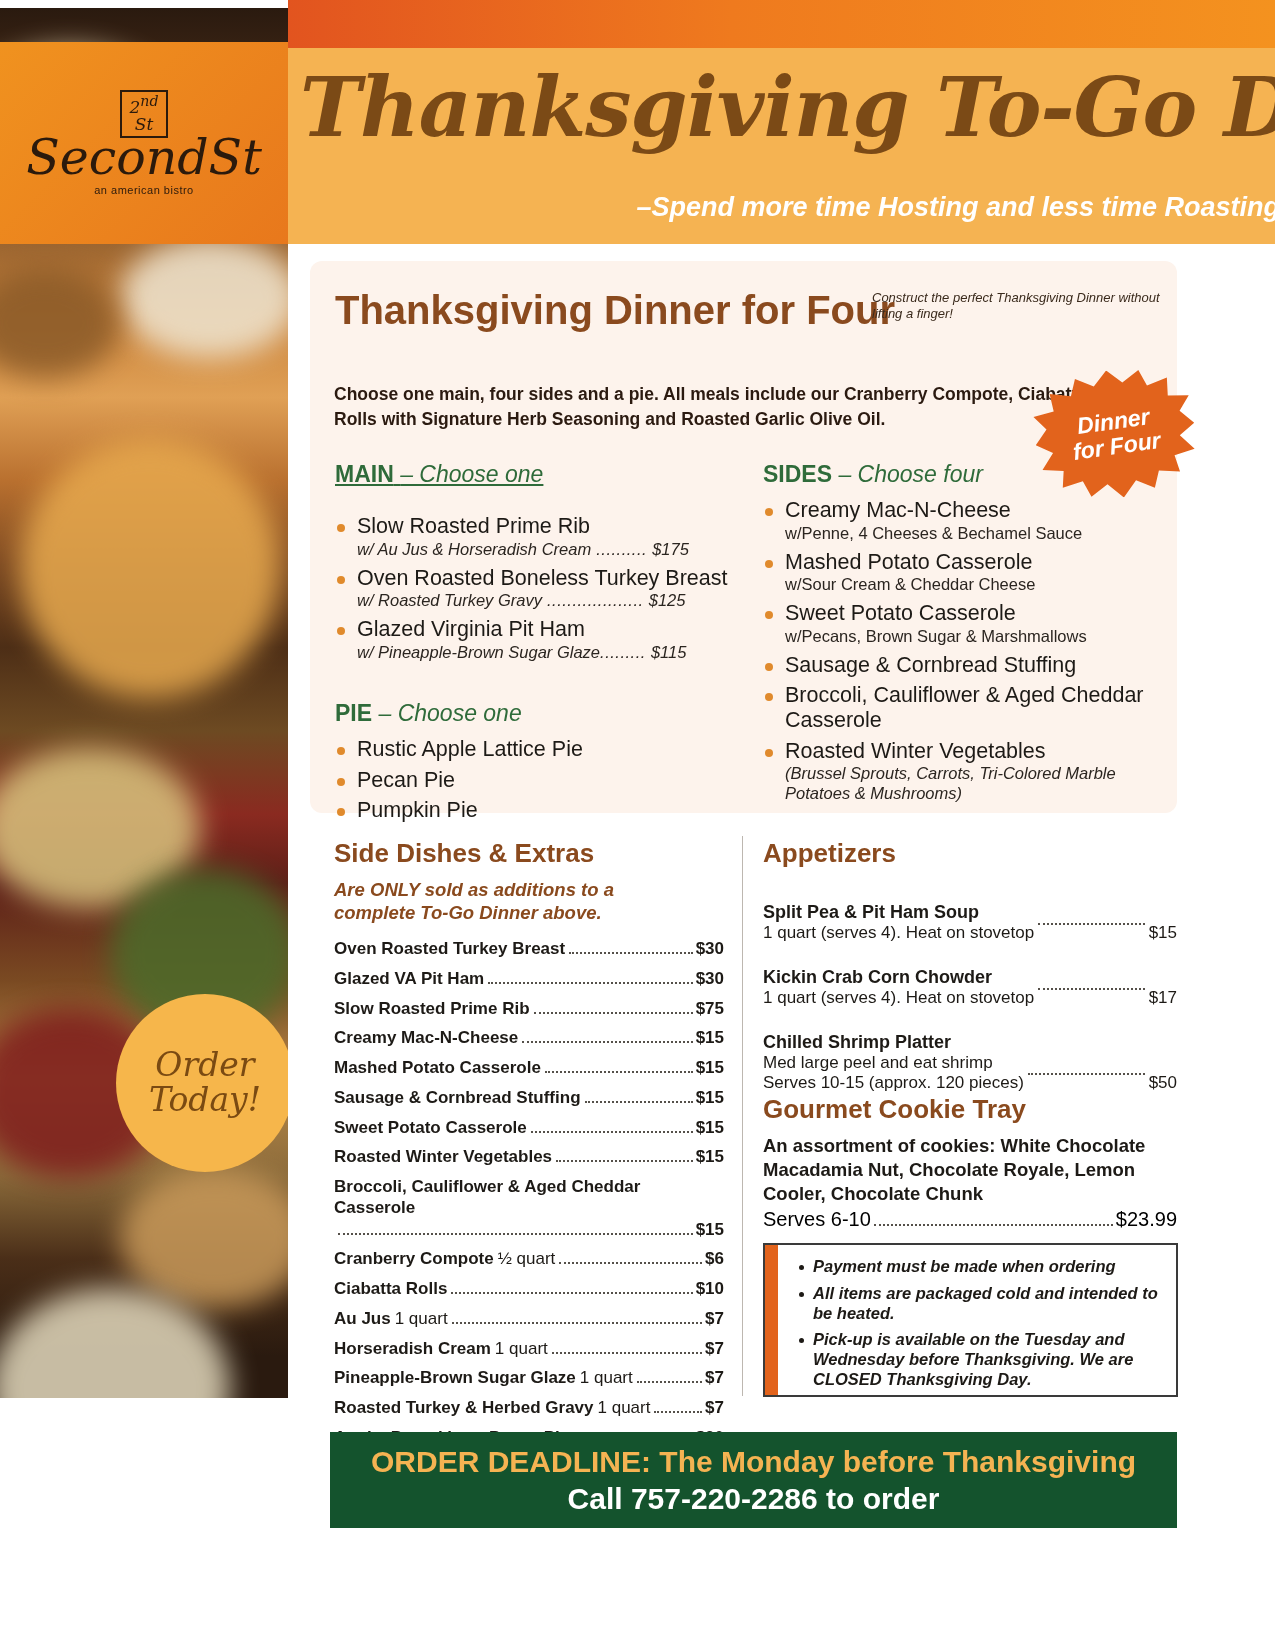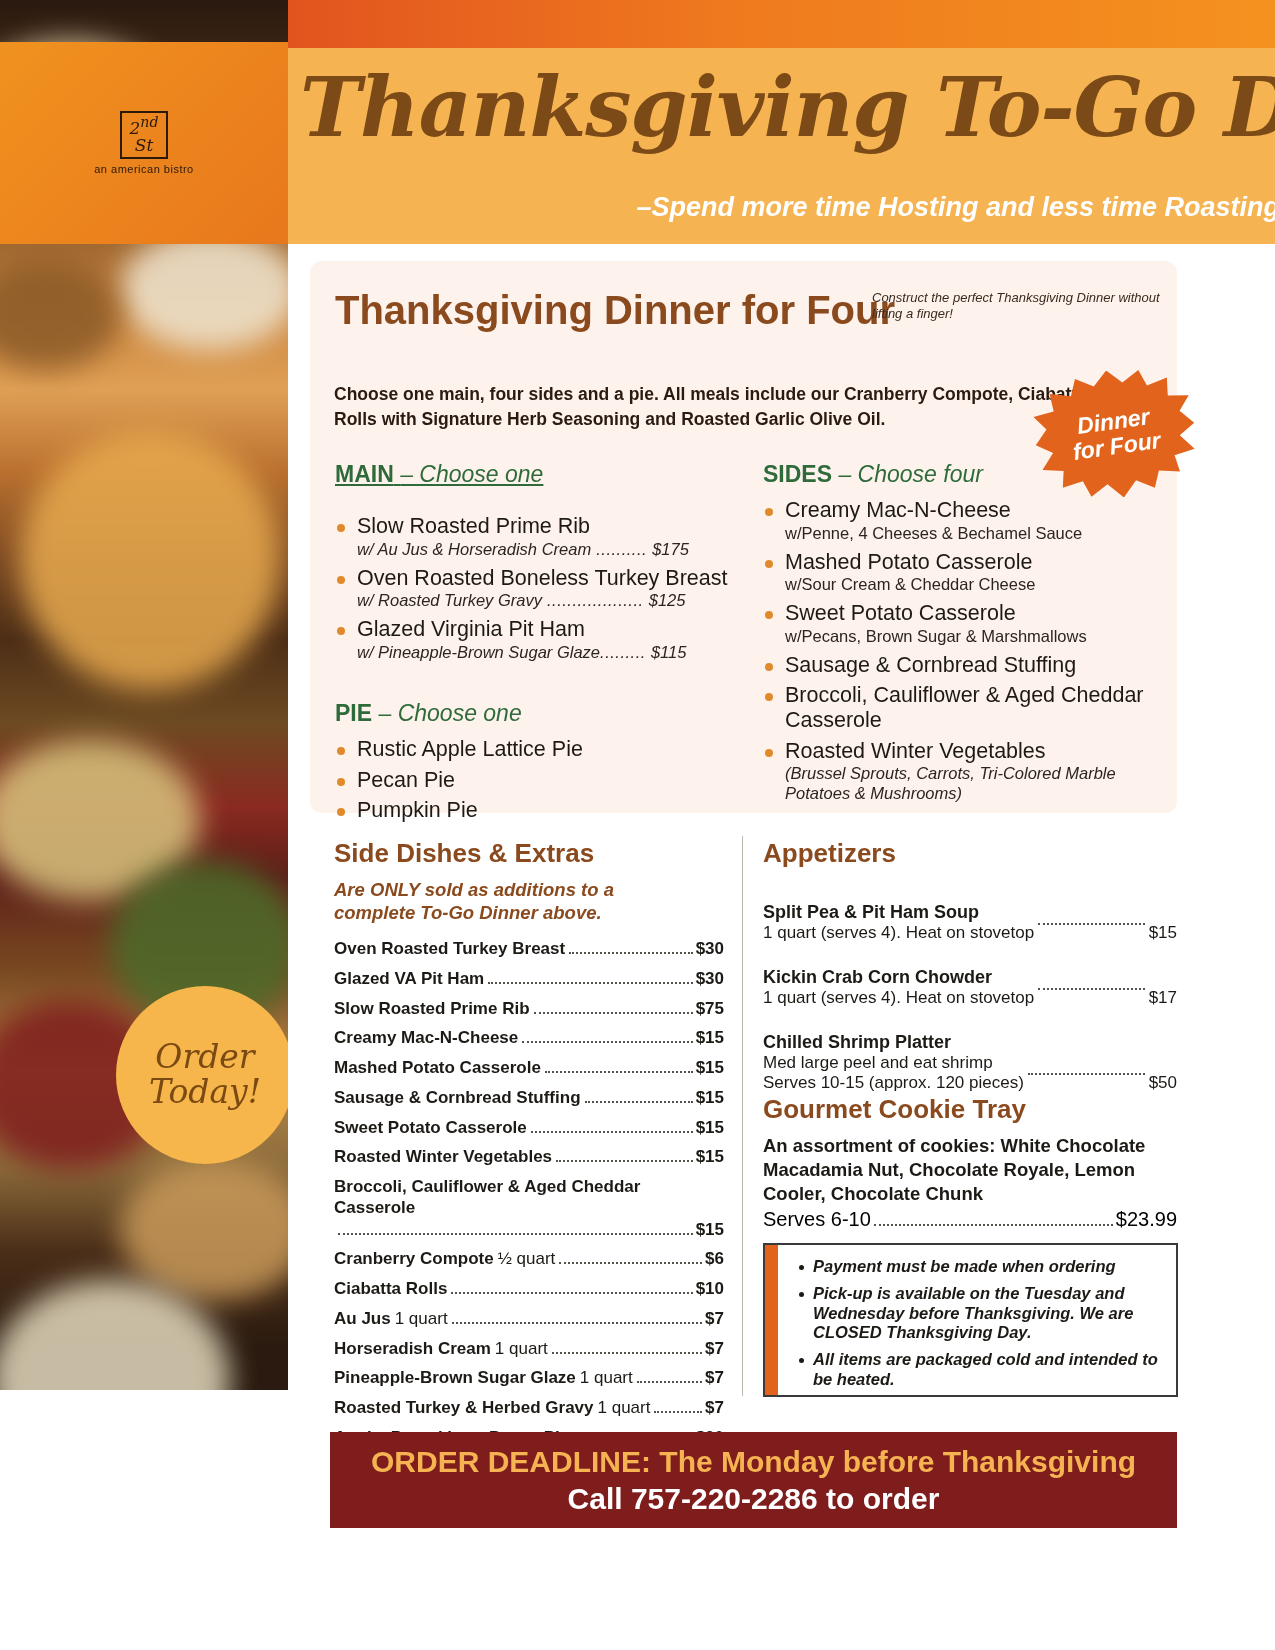--- a/index.html
+++ b/index.html
@@ -11,21 +11,21 @@
     width: 1275px;
     height: 1650px;
     position: relative;
     overflow: hidden;
     font-family: "Liberation Sans", sans-serif;
   }
 
   
   .photo-col {
     position: absolute;
-    left: 0; top: 0;
+    left: 0; top: 8px;
     width: 288px; height: 1390px;
     background: linear-gradient(180deg,
       #2a1a0f 0%, #3b2414 4%, #6b4526 9%,
       #8a5a2c 15%, #c9833c 22%, #e0a055 28%,
       #b9702f 34%, #7d4a22 40%, #4d2e16 46%,
       #6d4a22 52%, #8a2a20 58%, #5d1f18 63%,
       #7a4a22 70%, #b98a4a 77%, #8a6a3a 84%,
       #4a2e18 90%, #2a1a0f 97%);
     overflow: hidden;
   }
@@ -335,21 +335,21 @@
     width: 5px; height: 5px;
     border-radius: 50%;
     background: #1d1a16;
   }
 
   
   .footer {
     position: absolute;
     left: 330px; top: 1432px;
     width: 847px; height: 96px;
-    background: #7f1d1d;
+    background: #14532d;
     display: flex; flex-direction: column;
     align-items: center; justify-content: center;
   }
   .footer-1 {
     font-weight: bold; font-size: 30px; color: #f5b352;
     margin-bottom: 3px;
   }
   .footer-2 { font-weight: bold; font-size: 30px; color: #ffffff; }
 </style>
 </head>
@@ -372,20 +372,21 @@
     <span>Today!</span>
   </div>
 </div>
 
 <div class="top-strip"></div>
 <div class="header-band"></div>
 
 <div class="logo-box">
   <div class="logo-inner">
     <div class="logo-mark">2<sup>nd</sup><br>St</div>
+    <div class="logo-name">SecondSt</div>
     <div class="logo-tag">an american bistro</div>
   </div>
 </div>
 
 <div class="header-title">Thanksgiving To-Go Dinner</div>
 <div class="header-sub">–Spend more time Hosting and less time Roasting!</div>
 
 <div class="main-card"></div>
 <div class="card-title">Thanksgiving Dinner for Four</div>
 <div class="card-title-note">Construct the perfect Thanksgiving Dinner without lifting a finger!</div>
@@ -592,21 +593,21 @@
   <div class="ck-line">
     <span>Serves 6-10</span>
     <span class="fill"></span>
     <span>$23.99</span>
   </div>
 </div>
 
 <div class="notes-box">
   <ul class="notes-list">
     <li>Payment must be made when ordering</li>
+    <li>All items are packaged cold and intended to be heated.</li>
     <li>Pick-up is available on the Tuesday and Wednesday before Thanksgiving. We are CLOSED Thanksgiving Day.</li>
-    <li>All items are packaged cold and intended to be heated.</li>
   </ul>
 </div>
 
 <div class="footer">
   <div class="footer-1">ORDER DEADLINE: The Monday before Thanksgiving</div>
   <div class="footer-2">Call 757-220-2286 to order</div>
 </div>
 
 </body></html>

